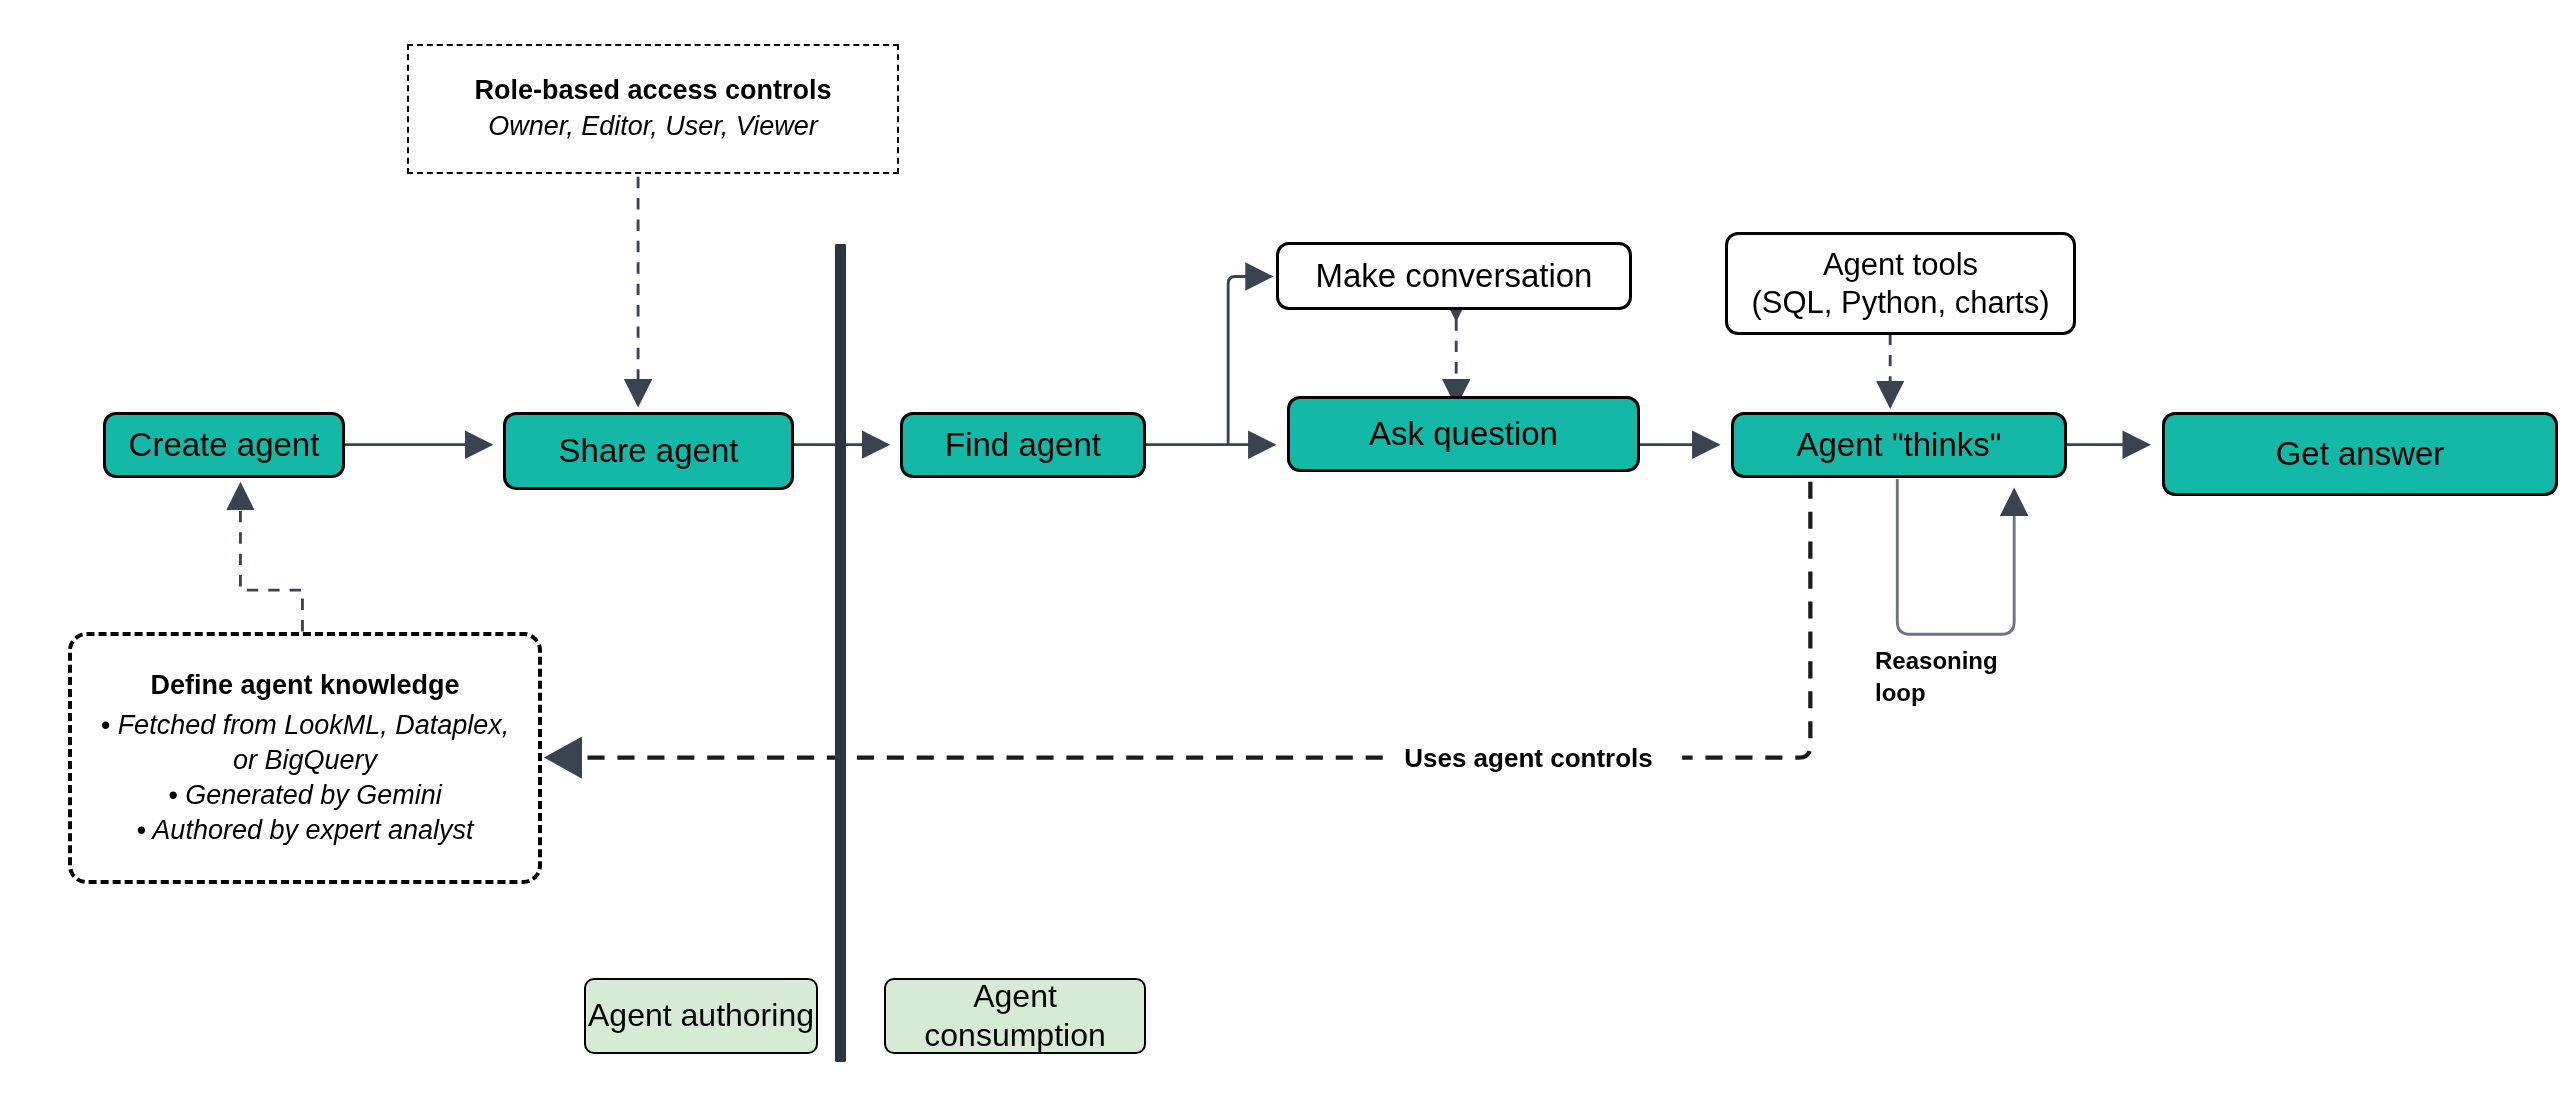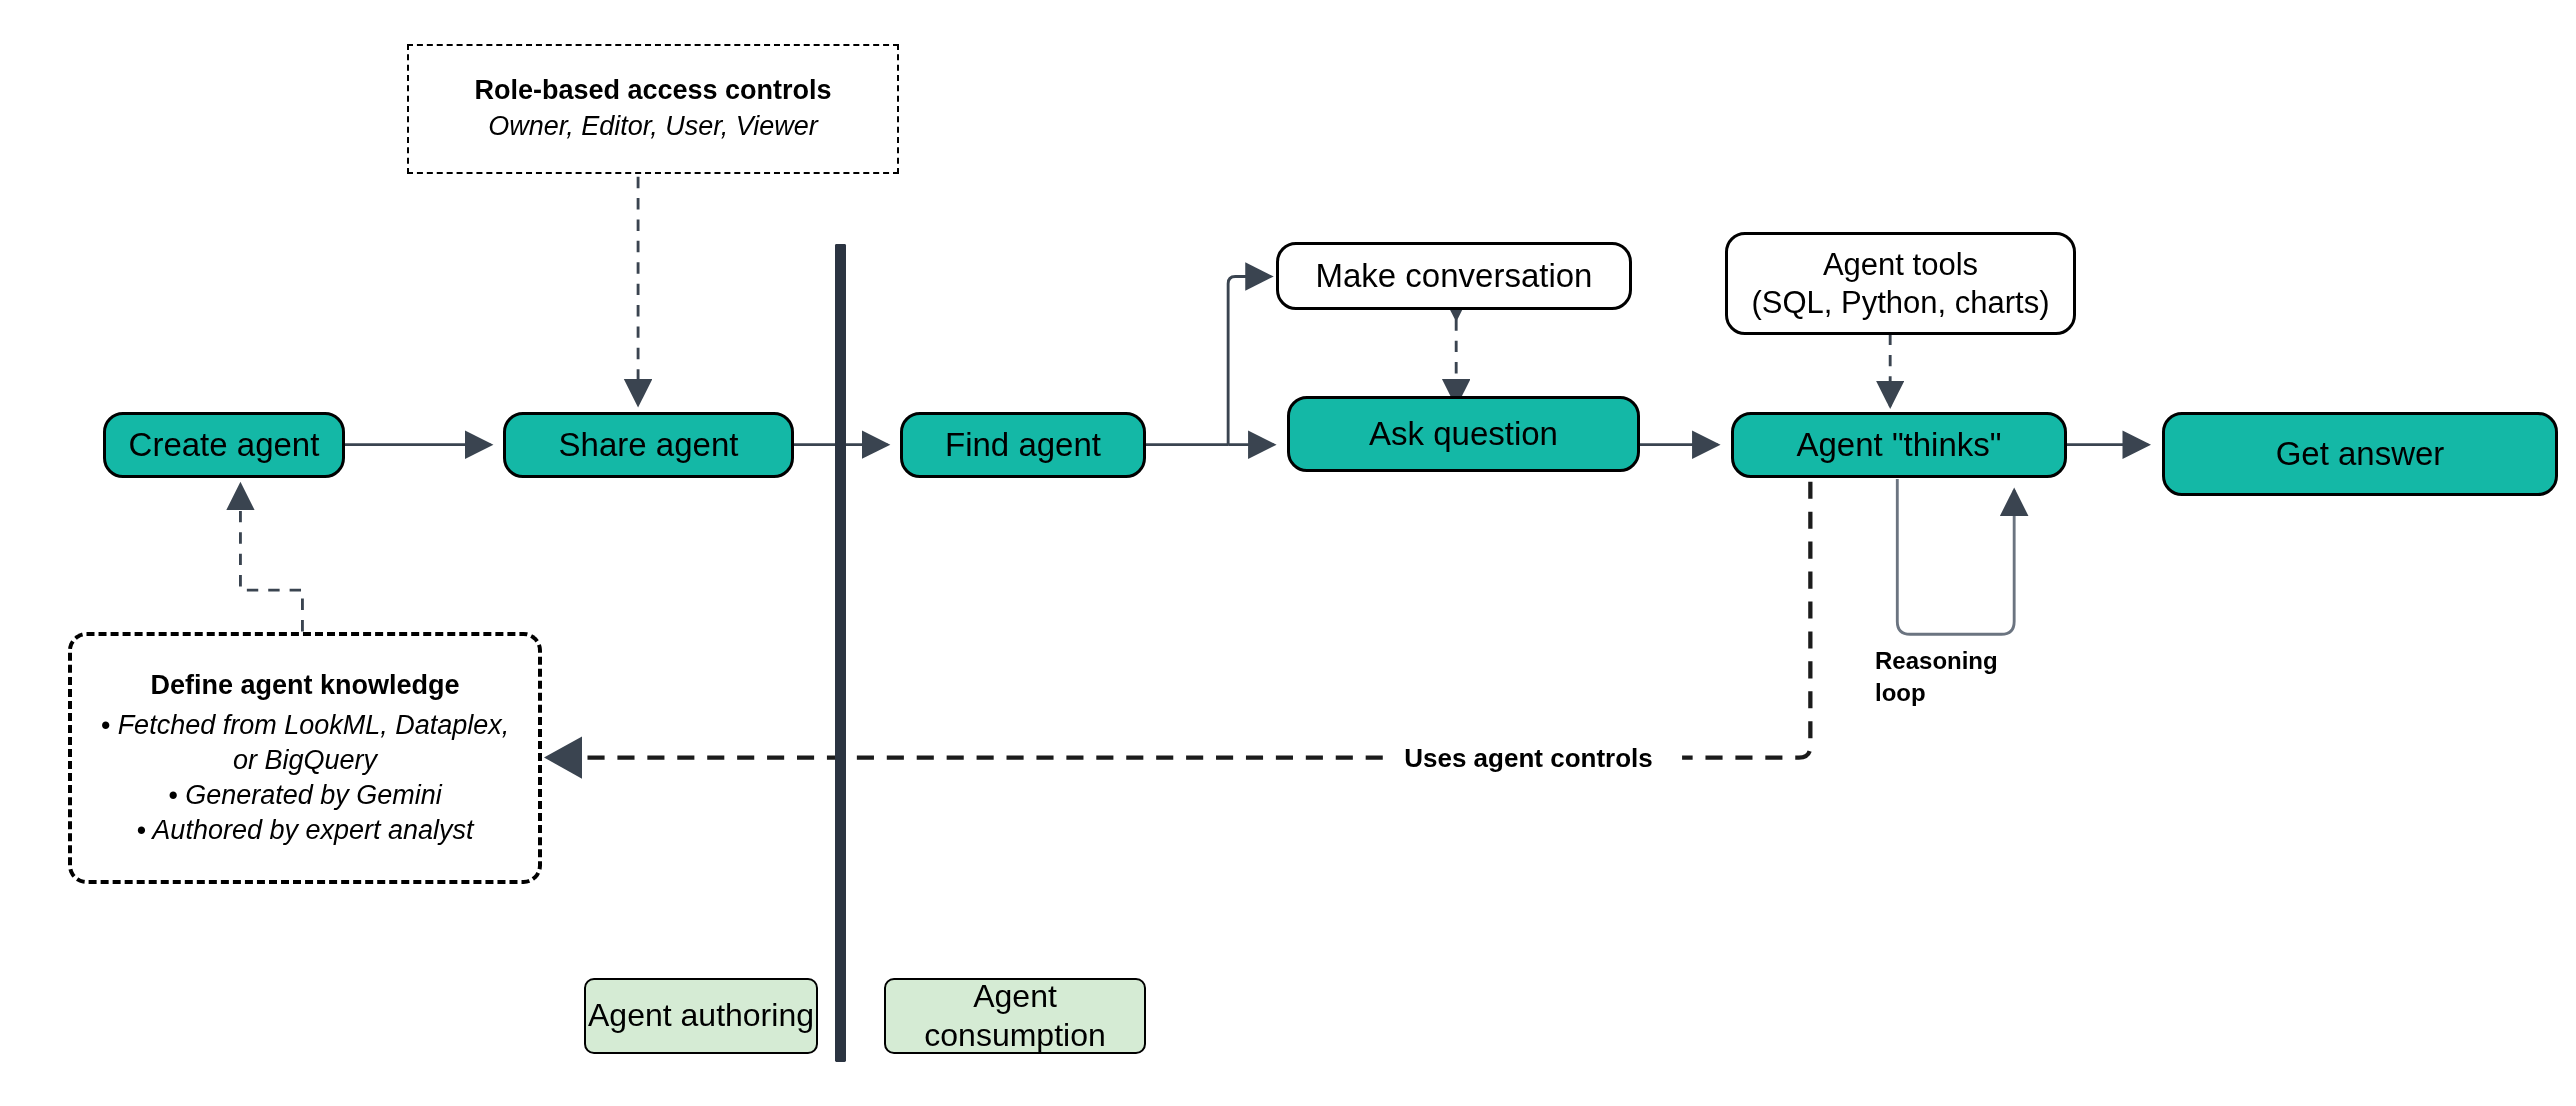--- a/index.html
+++ b/index.html
@@ -10,21 +10,21 @@
   }
   #canvas{position:relative;width:2576px;height:1106px;background:#ffffff;}
 
   
   .node{
     position:absolute;
     box-sizing:border-box;
     display:flex;align-items:center;justify-content:center;
     text-align:center;
     border:3.6px solid #000000;
-    border-radius:20px;
+    border-radius:13px;
     color:#000000;
     line-height:1.22;
     z-index:6;
   }
   .node.blue{background:#14b8a6;margin-left:8px;}
   .node.white{background:#ffffff;}
   .node.green{background:#d5ebd4;}
 
   .n-lg{font-size:33px;}
   .n-md{font-size:31px;}
@@ -139,21 +139,21 @@
         <span>• Fetched from LookML, Dataplex,</span><br>
         <span>or BigQuery</span>
       </li>
       <li>• Generated by Gemini</li>
       <li>• Authored by expert analyst</li>
     </ul>
   </div>
 
   <div class="node blue n-lg" style="left:95px;top:412px;width:242px;height:66px;">Create agent</div>
 
-  <div class="node blue n-lg" style="left:495px;top:412px;width:291px;height:66px;">Share agent</div>
+  <div class="node blue n-lg" style="left:495px;top:412px;width:291px;height:78px;">Share agent</div>
 
   <div class="node blue n-lg" style="left:892px;top:412px;width:246px;height:66px;">Find agent</div>
 
   <div class="node white n-lg" style="left:1276px;top:242px;width:356px;height:68px;">Make conversation</div>
 
   <div class="node blue n-lg" style="left:1279px;top:396px;width:353px;height:76px;">Ask question</div>
 
   <div class="node white n-md" style="left:1725px;top:232px;width:351px;height:103px;flex-direction:column;">
     <span>Agent tools</span>
     <span>(SQL, Python, charts)</span>

